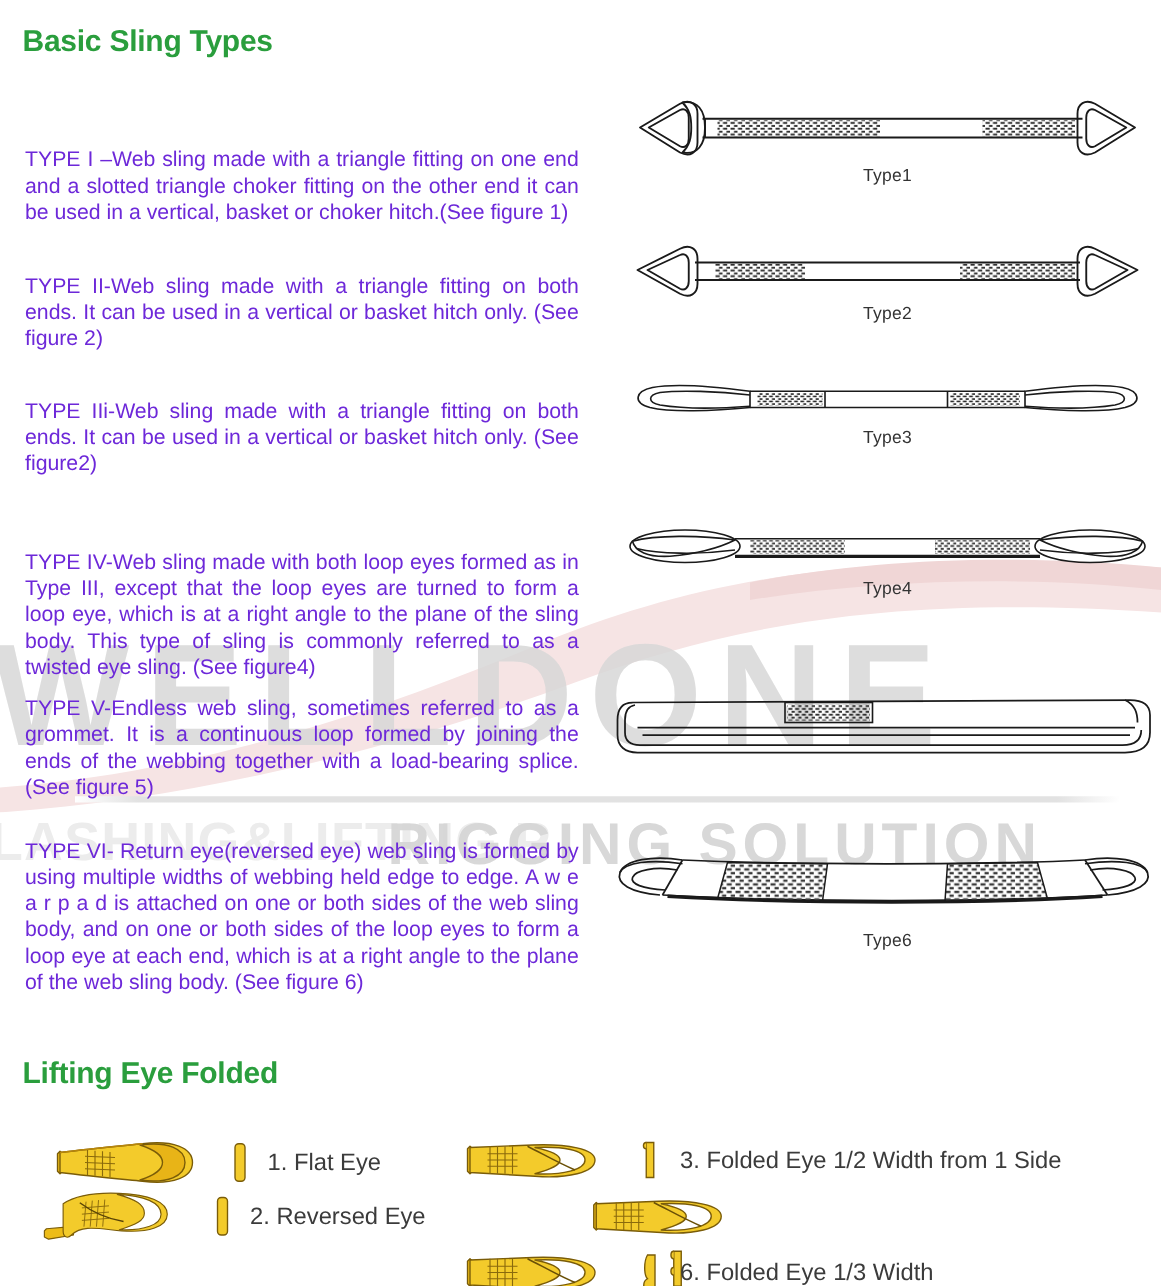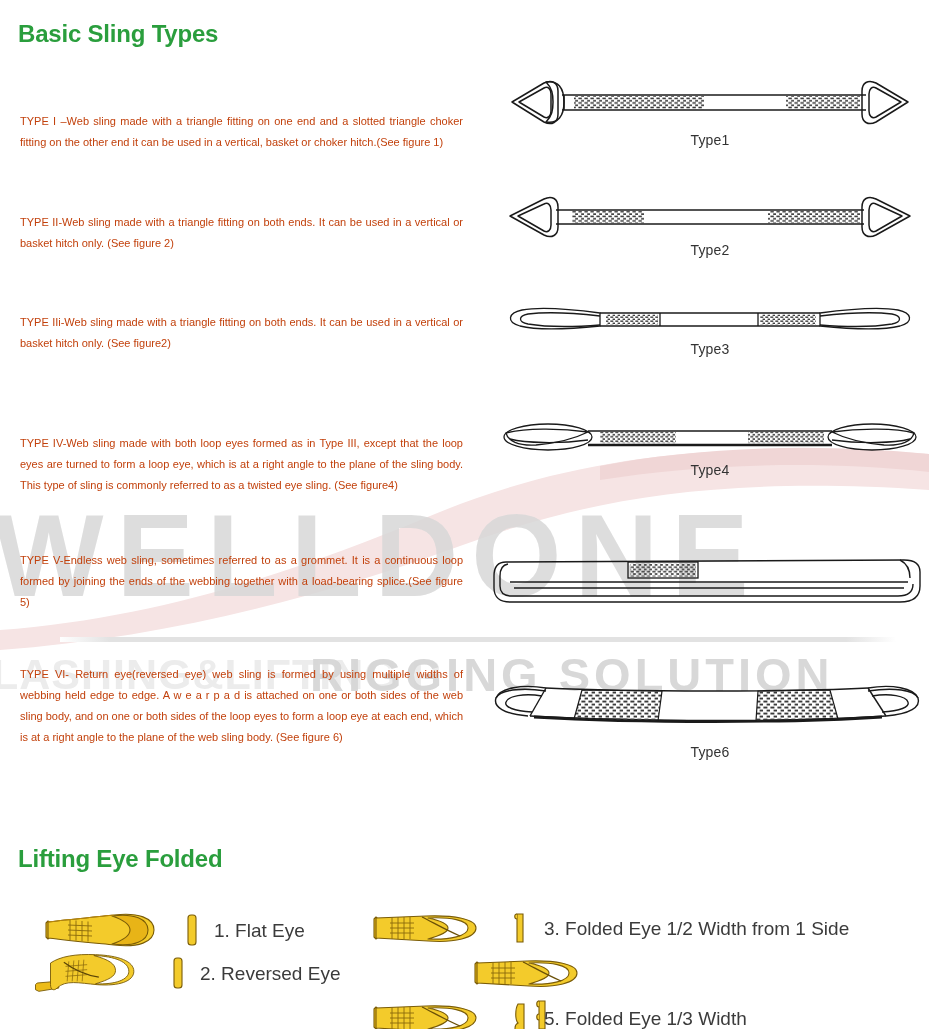--- a/index.html
+++ b/index.html
@@ -44,21 +44,21 @@
   h1.section-title{
     position:absolute;margin:0;
     font-size:24px;font-weight:bold;color:#2a9e3d;
     letter-spacing:-0.2px;
   }
   #title-basic{left:18px;top:20px;}
   #title-lifting{left:18px;top:845px;}
 
   .para{
     position:absolute;width:443px;
-    font-size:11px;line-height:21px;color:#c2410c;
+    font-size:17px;line-height:21px;color:#6d28d9;
     text-align:justify;
     font-family:"Liberation Sans","DejaVu Sans",sans-serif;
   }
   #para-1{left:20px;top:100px;}
   #para-2{left:20px;top:201px;}
   #para-3{left:20px;top:301px;}
   #para-4{left:20px;top:422px;}
   #para-5{left:20px;top:539px;}
   #para-6{left:20px;top:653px;}
 
@@ -372,17 +372,17 @@
         </g>
         <g stroke="#8a6a0c" stroke-width="0.9">
           <path d="M22,14 L22,36 M28,14 L28,36 M34,14 L34,36 M40,14 L40,36"></path>
           <path d="M20,20 L44,20 M20,25 L44,25 M20,30 L44,30"></path>
         </g>
         <path d="M52,14 C64,20 76,27 90,33" fill="none" stroke="#6a5007" stroke-width="1.2"></path>
       </svg>
       <svg class="eye-sec" viewBox="0 0 16 34">
         <path d="M6,3 L12,3 L12,31 L6,31 C2,31 2,24 6,22 C3,19 3,8 6,3 Z" fill="#f3cb2b" stroke="#7a5c08" stroke-width="1.1"></path>
       </svg>
-      <span class="eye-text">5. Folded Eye 1/3 Width</span>
+      <span class="eye-text">6. Folded Eye 1/3 Width</span>
     </div>
 
   </div>
 </div>
 
 </body></html>

